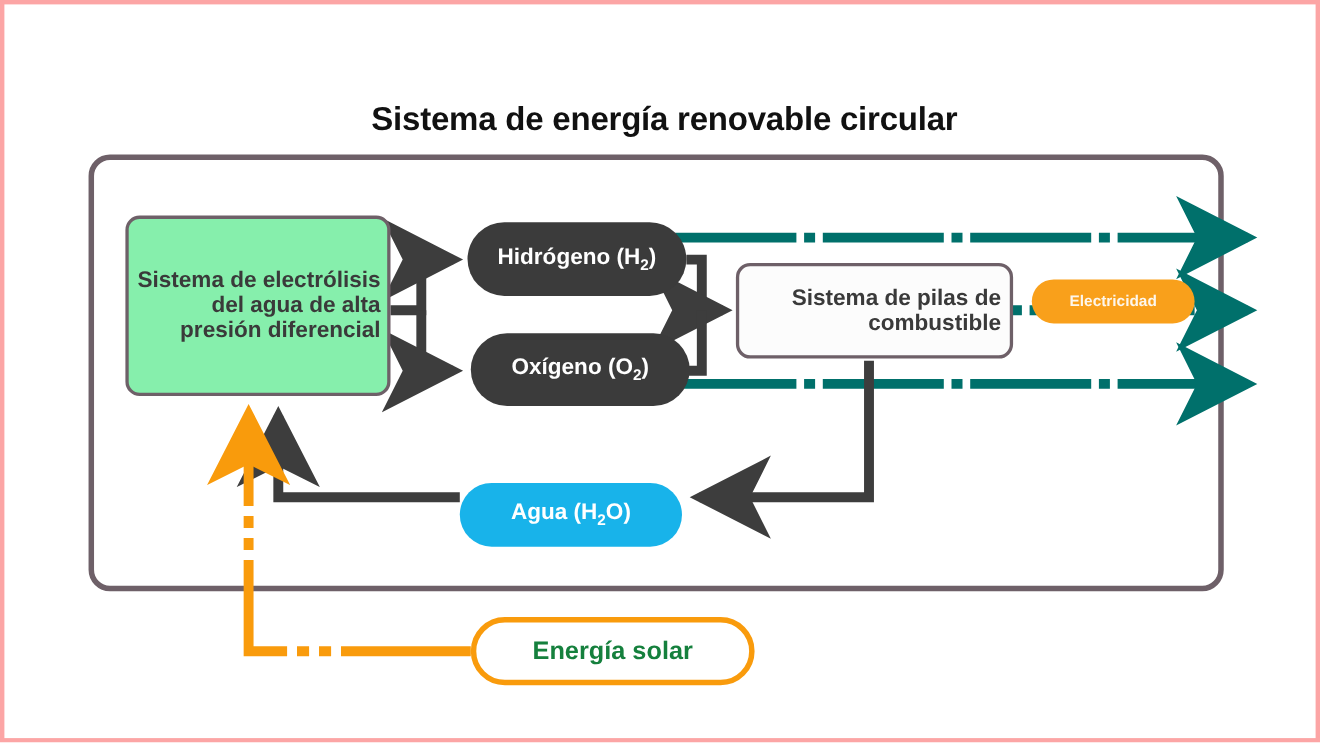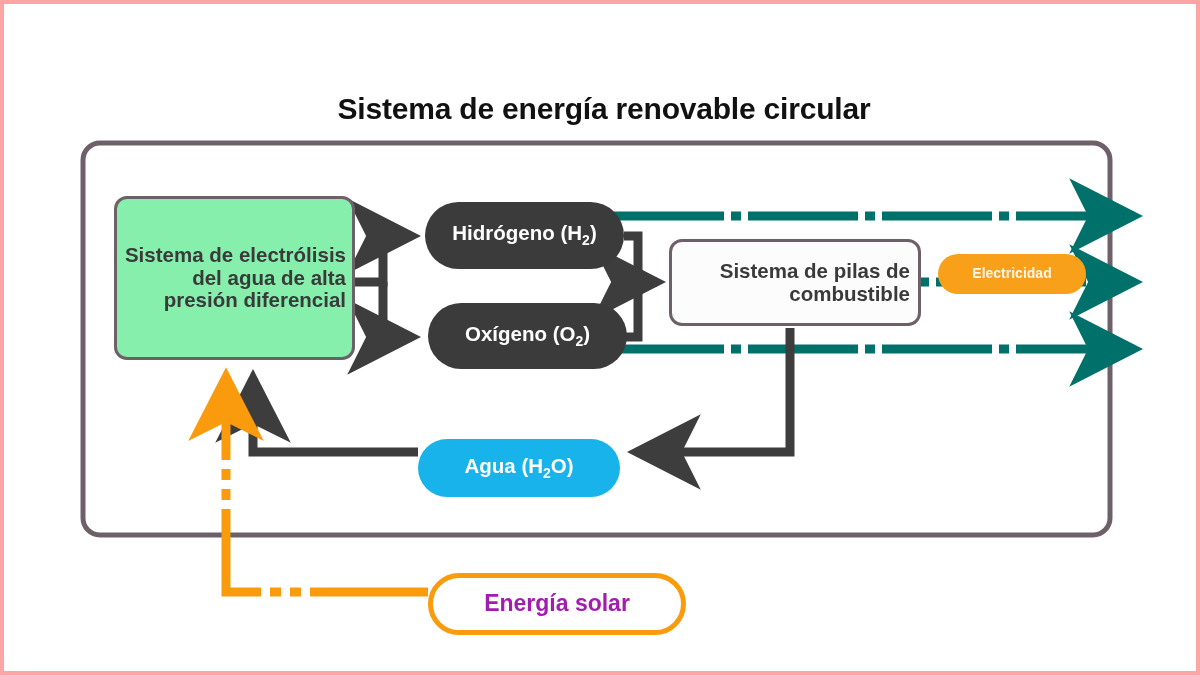--- a/index.html
+++ b/index.html
@@ -102,22 +102,21 @@
     color: #ffffff;
     margin-top: 16px;
   }
   #node-solar {
     left: 424px; top: 557px; width: 258px; height: 62px;
     background: #ffffff;
     border: 5px solid #f99b0c;
     border-radius: 31px;
     font-size: 23px;
     font-weight: bold;
-    color: #a21caf;
-    margin-top: 12px;
+    color: #15803d;
   }
   sub { font-size: 0.68em; }
 </style>
 </head>
 <body>
 
 <div id="canvas">
 
   <div id="diagram-title">Sistema de energía renovable circular</div>
 

